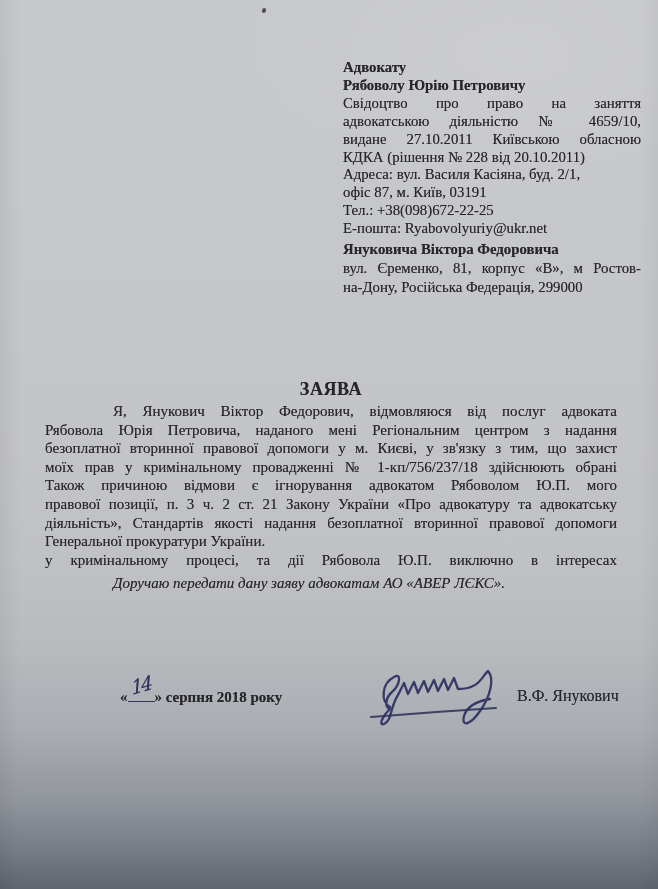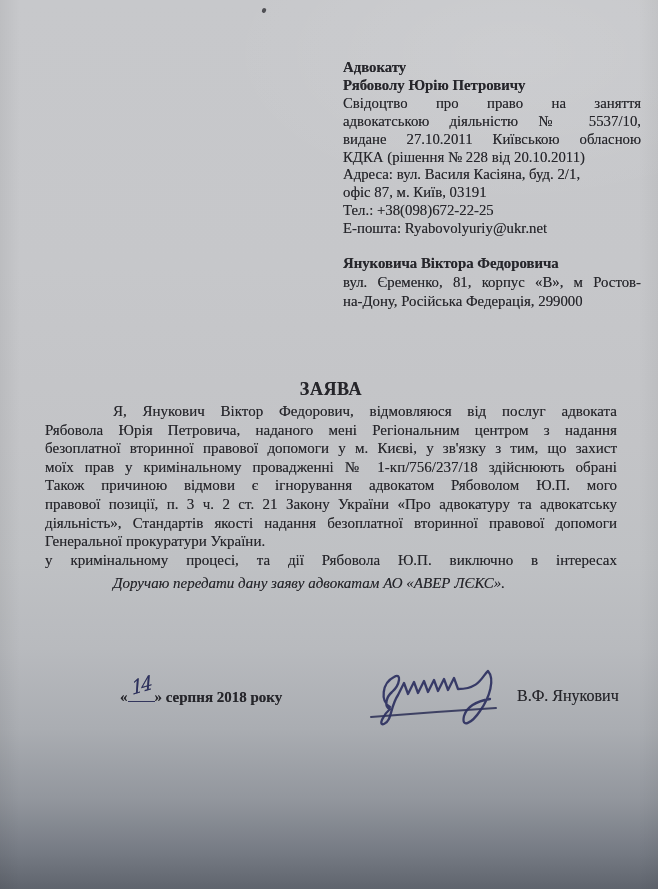--- a/index.html
+++ b/index.html
@@ -23,21 +23,21 @@
   .speck{
     position:absolute;left:262px;top:8px;width:4px;height:5px;
     background:#3b3b3f;border-radius:50% 40% 55% 45%;transform:rotate(20deg);
     opacity:.85;
   }
   .soft{ text-shadow:0 0 0.6px rgba(38,38,44,0.55); }
 
   
   .addr{position:absolute;left:343px;width:298px;}
   .recipient{top:59px;}
-  .applicant{top:254px;}
+  .applicant{top:240px;}
   .addr-line{font-size:14.8px;line-height:17.9px;white-space:nowrap;}
   .applicant .addr-line{line-height:19px;}
   .addr-line.fill{white-space:normal;text-align:justify;text-align-last:justify;}
   .b{font-weight:700;}
 
   
   .title{
     position:absolute;left:45px;top:379px;width:572px;
     text-align:center;font-weight:700;font-size:18px;letter-spacing:0.6px;
   }
@@ -84,21 +84,21 @@
 </head>
 <body>
 
 <div class="page">
   <div class="speck"></div>
 
   <div class="addr recipient soft">
     <div class="addr-line b">Адвокату</div>
     <div class="addr-line b">Рябоволу Юрію Петровичу</div>
     <div class="addr-line fill">Свідоцтво про право на заняття</div>
-    <div class="addr-line fill">адвокатською діяльністю № 5537/10,</div>
+    <div class="addr-line fill">адвокатською діяльністю № 4659/10,</div>
     <div class="addr-line fill">видане 27.10.2011 Київською обласною</div>
     <div class="addr-line">КДКА (рішення № 228 від 20.10.2011)</div>
     <div class="addr-line">Адреса: вул. Василя Касіяна, буд. 2/1,</div>
     <div class="addr-line">офіс 87, м. Київ, 03191</div>
     <div class="addr-line">Тел.: +38(098)672-22-25</div>
     <div class="addr-line">Е-пошта: Ryabovolyuriy@ukr.net</div>
   </div>
 
   <div class="addr applicant soft">
     <div class="addr-line b">Януковича Віктора Федоровича</div>

